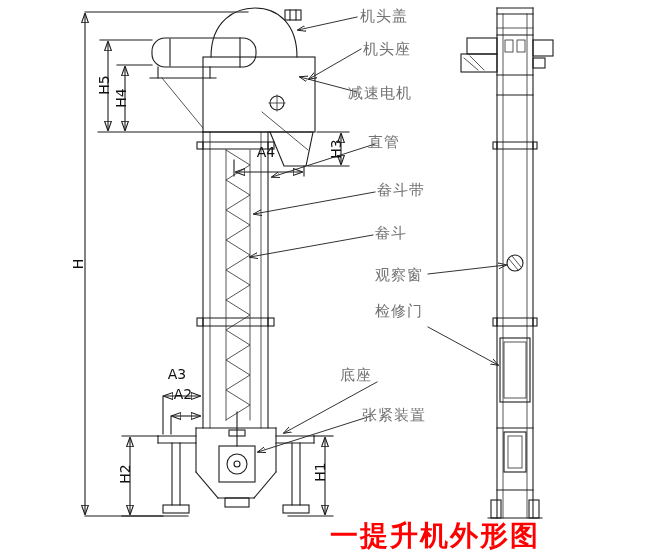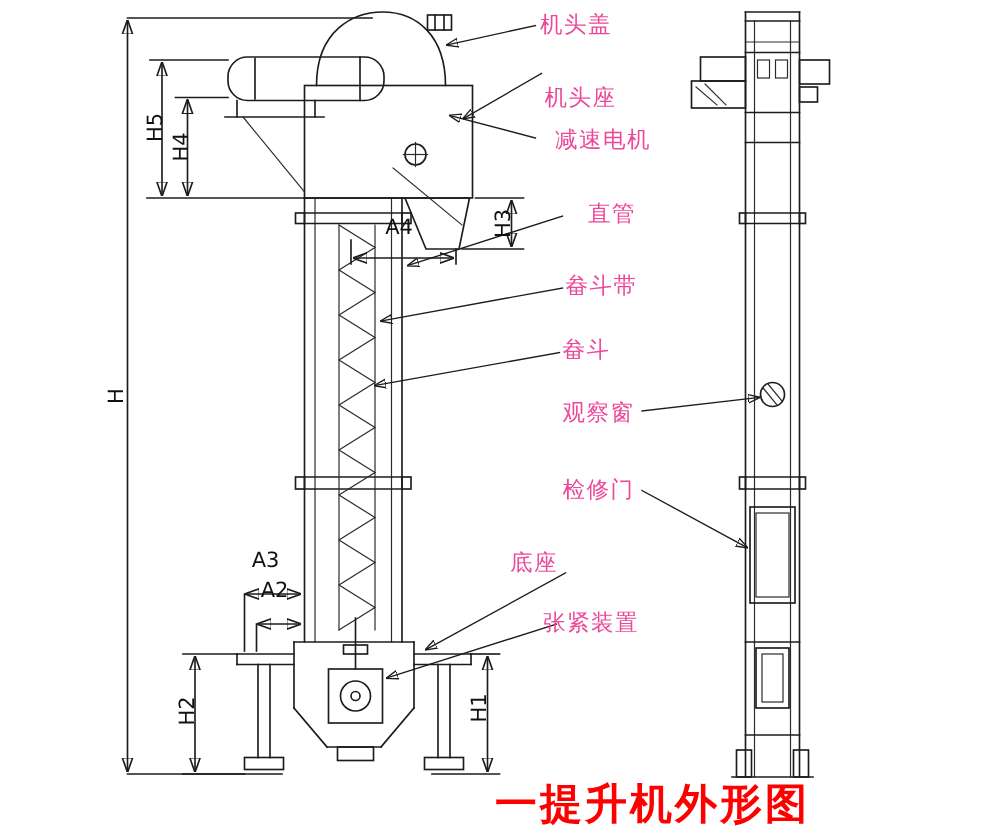--- a/index.html
+++ b/index.html
@@ -7,21 +7,21 @@
     position:relative;width:664px;height:552px;background:#ffffff;
     font-family:"Liberation Serif","DejaVu Serif",serif;overflow:hidden;
   }
   .canvas svg{position:absolute;left:0;top:0;}
   svg line, svg path, svg rect, svg circle, svg ellipse{
     fill:none;stroke:#1c1c1c;stroke-width:1.1;stroke-linecap:square;
   }
   svg .thin{stroke:#2b2b2b;stroke-width:0.8;}
   svg .leader{stroke:#1c1c1c;stroke-width:0.9;}
   .part-label{
-    position:absolute;font-size:15px;color:#ec4899;letter-spacing:1px;white-space:nowrap;
+    position:absolute;font-size:15px;color:#737373;letter-spacing:1px;white-space:nowrap;
   }
   .dim-label{
     position:absolute;font-size:14px;color:#111;
     font-family:"DejaVu Sans","Liberation Sans",sans-serif;
     transform:translate(-50%,-50%);white-space:nowrap;
   }
   .dim-label.vert{transform:translate(-50%,-50%) rotate(-90deg);}
   .figure-title{
     position:absolute;left:330px;top:517px;font-size:28px;font-weight:bold;
     color:#ff0000;letter-spacing:2px;white-space:nowrap;
@@ -206,27 +206,27 @@
       <line class="leader" x1="375" y1="192" x2="254" y2="214" marker-end="url(#arr)"></line>
       <line class="leader" x1="373" y1="235" x2="250" y2="257" marker-end="url(#arr)"></line>
       <line class="leader" x1="428" y1="274" x2="506" y2="265" marker-end="url(#arr)"></line>
       <line class="leader" x1="428" y1="327" x2="498" y2="365" marker-end="url(#arr)"></line>
       <line class="leader" x1="377" y1="382" x2="284" y2="433" marker-end="url(#arr)"></line>
       <line class="leader" x1="371" y1="416" x2="258" y2="452" marker-end="url(#arr)"></line>
     </g>
   </svg>
 
   <div class="part-label" style="left:360px;top:7px">机头盖</div>
-  <div class="part-label" style="left:363px;top:56px">机头座</div>
-  <div class="part-label" style="left:370px;top:84px">减速电机</div>
-  <div class="part-label" style="left:392px;top:133px">直管</div>
+  <div class="part-label" style="left:363px;top:40px">机头座</div>
+  <div class="part-label" style="left:348px;top:84px">减速电机</div>
+  <div class="part-label" style="left:368px;top:133px">直管</div>
   <div class="part-label" style="left:377px;top:181px">畚斗带</div>
   <div class="part-label" style="left:375px;top:224px">畚斗</div>
   <div class="part-label" style="left:375px;top:266px">观察窗</div>
-  <div class="part-label" style="left:375px;top:317px">检修门</div>
+  <div class="part-label" style="left:375px;top:302px">检修门</div>
   <div class="part-label" style="left:340px;top:366px">底座</div>
   <div class="part-label" style="left:362px;top:406px">张紧装置</div>
 
   <div class="dim-label vert" style="left:78px;top:264px">H</div>
   <div class="dim-label vert" style="left:104px;top:85px">H5</div>
   <div class="dim-label vert" style="left:121px;top:98px">H4</div>
   <div class="dim-label vert" style="left:336px;top:149px">H3</div>
   <div class="dim-label vert" style="left:125px;top:474px">H2</div>
   <div class="dim-label vert" style="left:320px;top:472px">H1</div>
   <div class="dim-label" style="left:266px;top:152px">A4</div>

